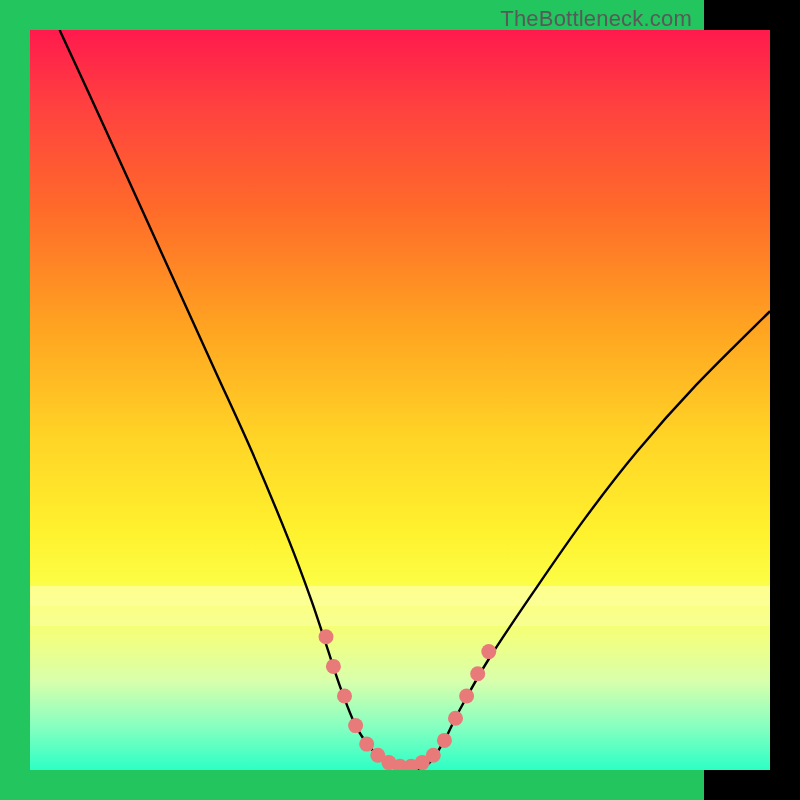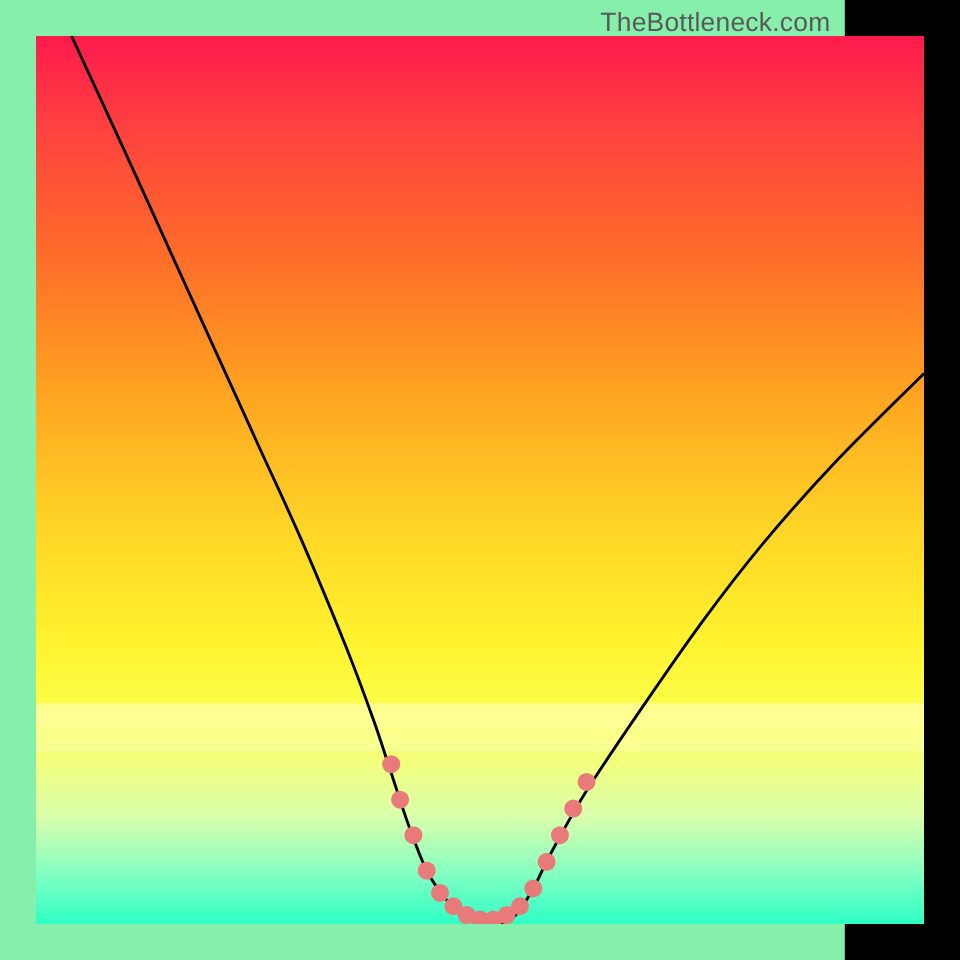--- a/index.html
+++ b/index.html
@@ -10,21 +10,21 @@
     overflow: hidden;
     background: #000;
     font-family: Arial, Helvetica, sans-serif;
   }
   .frame {
     position: absolute;
     top: 0;
     left: 0;
     width: 704px;
     height: 800px;
-    background: #86efac;
+    background: #22c55e;
   }
   .plot-area {
     position: absolute;
     top: 30px;
     left: 30px;
     width: 740px;
     height: 740px;
     background: linear-gradient(to bottom,
       #ff1a4d 0%,
       #ff4040 10%,

